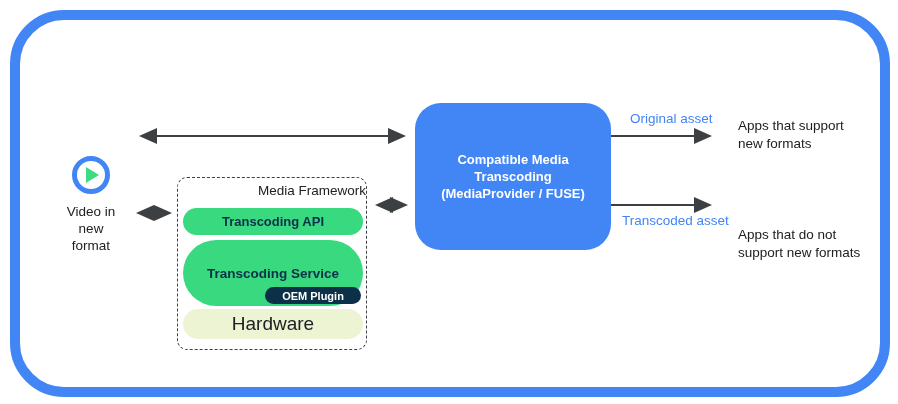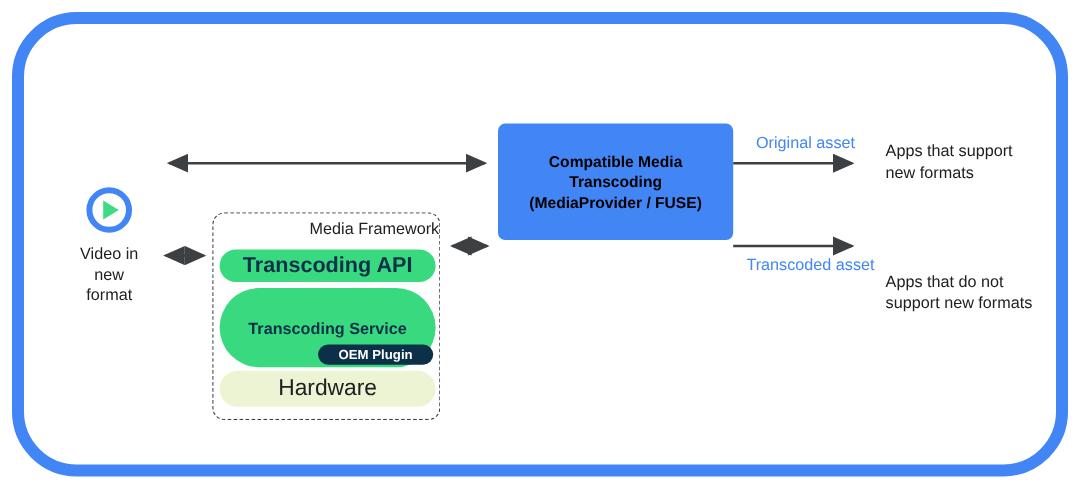--- a/index.html
+++ b/index.html
@@ -50,44 +50,44 @@
     position:absolute;left:0;top:5px;width:100%;
     text-align:right;font-size:13.5px;
   }
   .layer{
     position:absolute;left:5px;width:180px;
     display:flex;align-items:center;justify-content:center;
     box-sizing:border-box;
   }
   .layer-api{
     top:30px;height:27px;border-radius:14px;
-    background:#39D980;font-weight:bold;font-size:18px;color:#0D3049;
+    background:#39D980;font-weight:bold;font-size:13px;color:#0D3049;
   }
   .layer-service{
     top:62px;height:66px;border-radius:33px;
     background:#39D980;font-weight:bold;font-size:13.5px;color:#0D3049;
   }
   .oem-pill{
     position:absolute;right:2px;bottom:2px;
     width:96px;height:17px;border-radius:9px;
     background:#0D3049;color:#ffffff;
     display:flex;align-items:center;justify-content:center;
     font-weight:bold;font-size:11px;
   }
   .layer-hardware{
     top:131px;height:30px;border-radius:15px;
     background:#EDF4D3;font-size:19px;
   }
   
   .transcoder-box{
     position:absolute;left:415px;top:103px;
-    width:196px;height:97px;border-radius:6px;
+    width:196px;height:147px;border-radius:26px;
     background:#4285F4;
     display:flex;align-items:center;justify-content:center;
-    color:#000000;font-weight:bold;font-size:13px;line-height:17px;
+    color:#ffffff;font-weight:bold;font-size:13px;line-height:17px;
     text-align:center;white-space:pre-line;
   }
   
   .arrows{position:absolute;left:0;top:0;width:898px;height:404px;pointer-events:none;}
   
   .asset-label{
     position:absolute;font-size:13.5px;color:#4285F4;white-space:nowrap;
   }
   .asset-label.original{left:630px;top:111px;}
   .asset-label.transcoded{left:622px;top:213px;}

